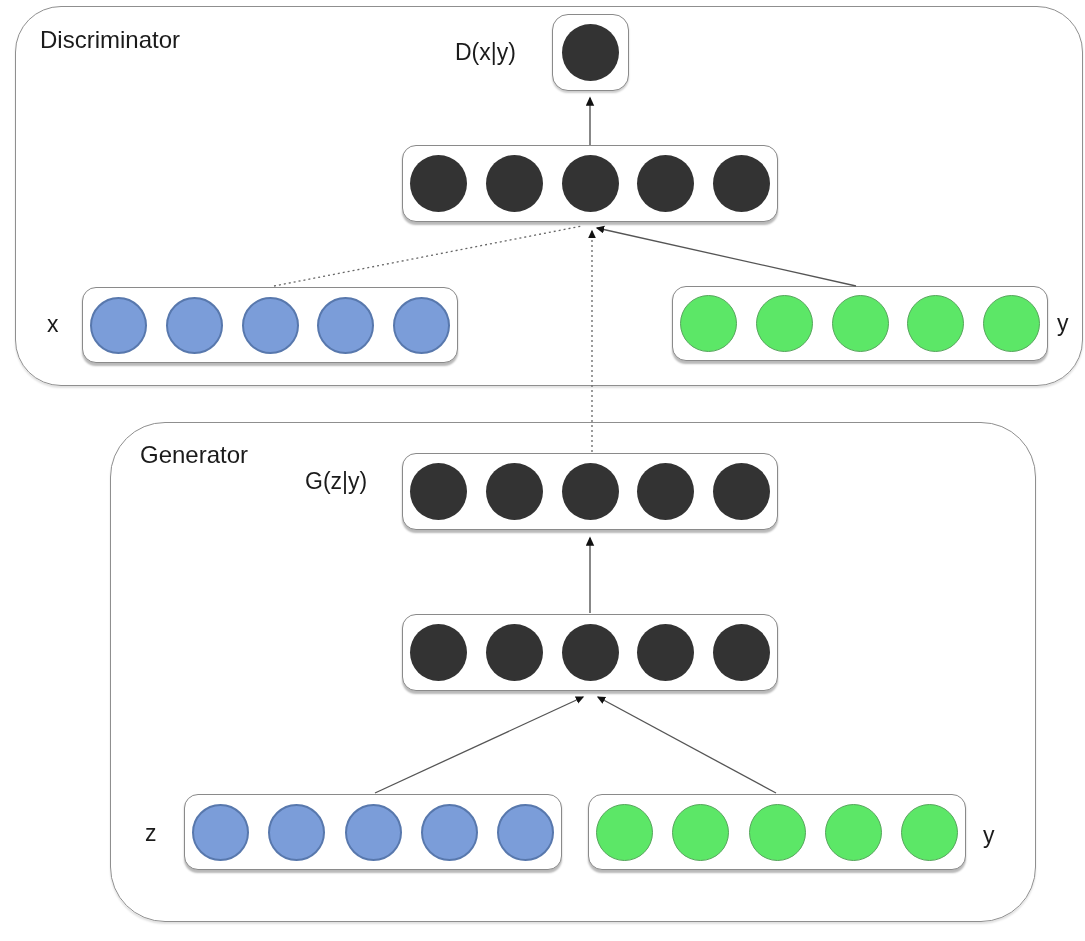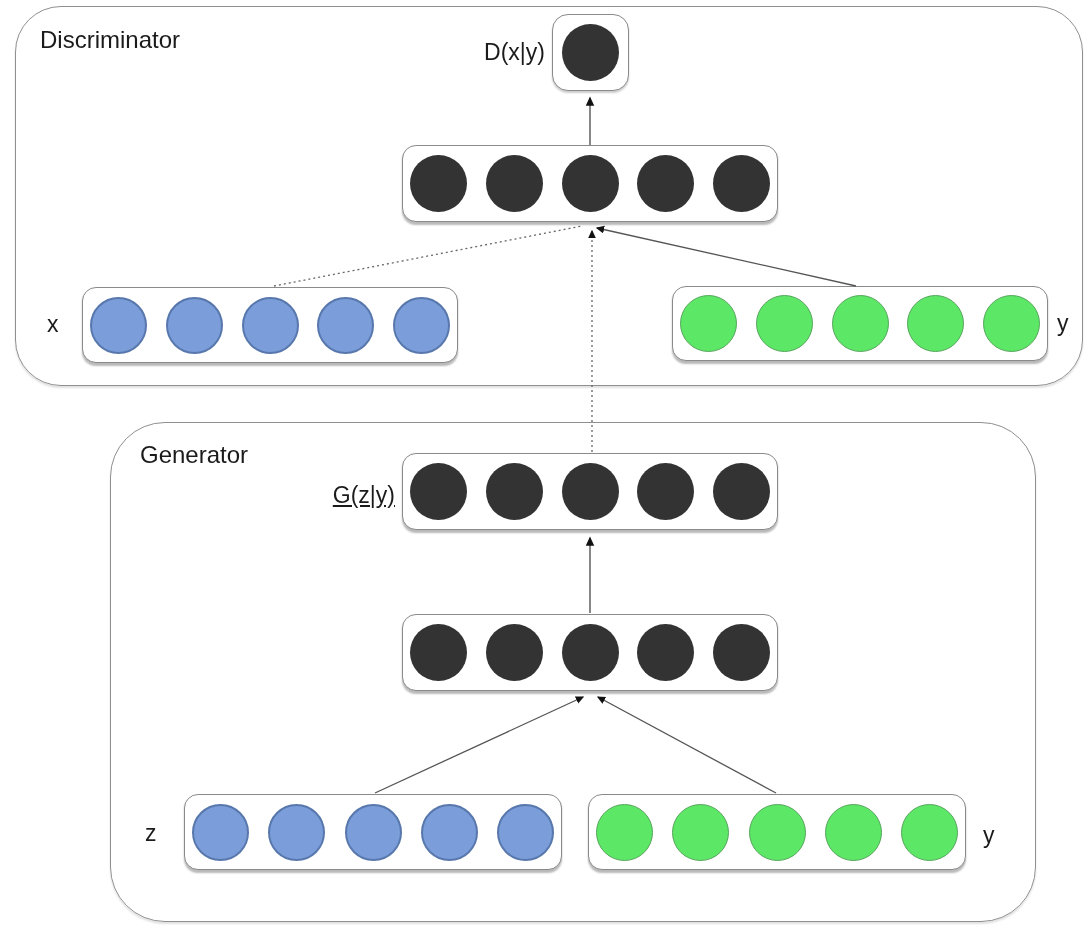--- a/index.html
+++ b/index.html
@@ -51,21 +51,21 @@
   .node-dark  { background: var(--node-dark); }
   .node-blue  { background: var(--node-blue);  border: 2px solid var(--node-blue-border); }
   .node-green { background: var(--node-green); border: 1.6px solid var(--node-green-border); }
   .diagram-label {
     position: absolute;
     color: #1b1b1b;
     font-size: 24px;
     white-space: nowrap;
   }
   .io-label { font-size: 23px; }
-  .fn-label { font-size: 23px; text-align: right; }
+  .fn-label { font-size: 23px; }
   #edges {
     position: absolute;
     left: 0; top: 0;
     width: 1085px; height: 941px;
     pointer-events: none;
   }
 </style>
 </head>
 <body>
 
@@ -101,21 +101,21 @@
       <span class="node node-green"></span>
       <span class="node node-green"></span>
       <span class="node node-green"></span>
       <span class="node node-green"></span>
     </div>
   <div class="diagram-label io-label" style="left:1057px; top:310px;">y</div>
 
   <div class="outer-box" style="left:110px; top:422px; width:924px; height:498px; border-radius:55px;"></div>
   <div class="diagram-label" style="left:140px; top:441px;">Generator</div>
 
-  <div class="diagram-label fn-label" style="left:305px; top:482px; width:90px;text-decoration:underline;">G(z|y)</div>
+  <div class="diagram-label fn-label" style="left:305px; top:468px; width:90px;">G(z|y)</div>
   <div class="layer-box" style="left:402px; top:453px; width:376px; height:77px;">
       <span class="node node-dark"></span>
       <span class="node node-dark"></span>
       <span class="node node-dark"></span>
       <span class="node node-dark"></span>
       <span class="node node-dark"></span>
     </div>
 
   <div class="layer-box" style="left:402px; top:614px; width:376px; height:77px;">
       <span class="node node-dark"></span>

